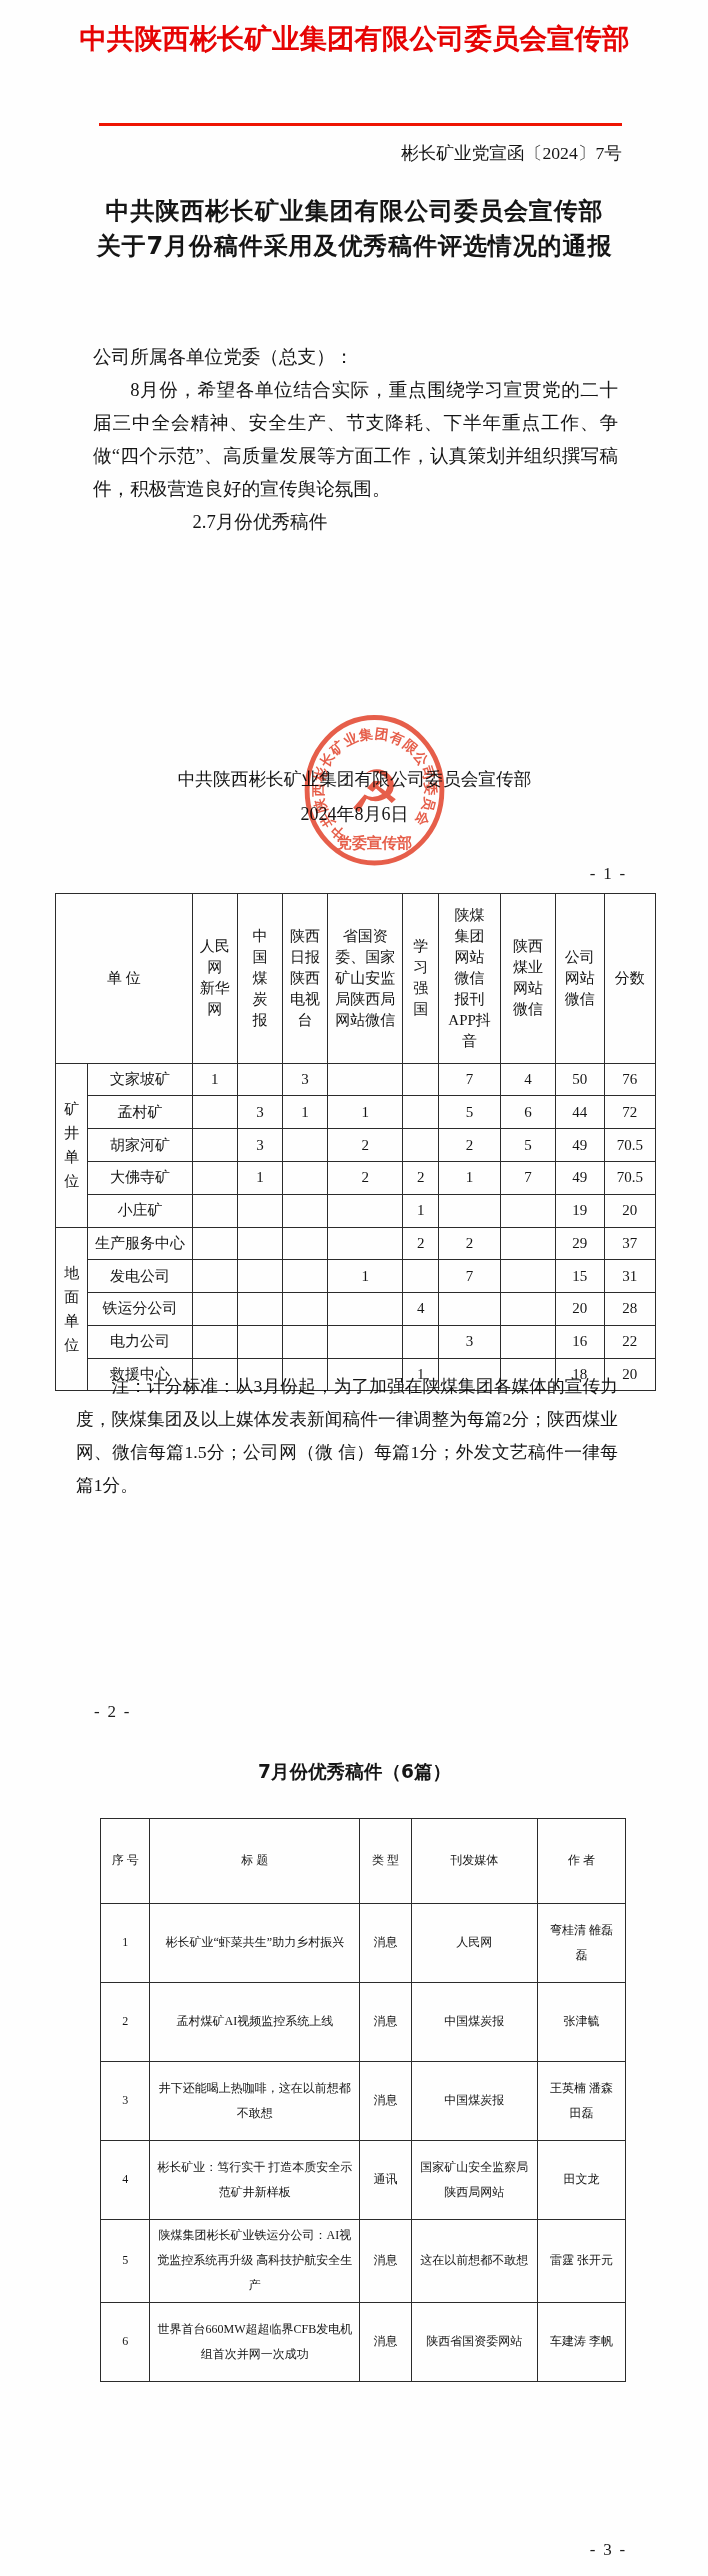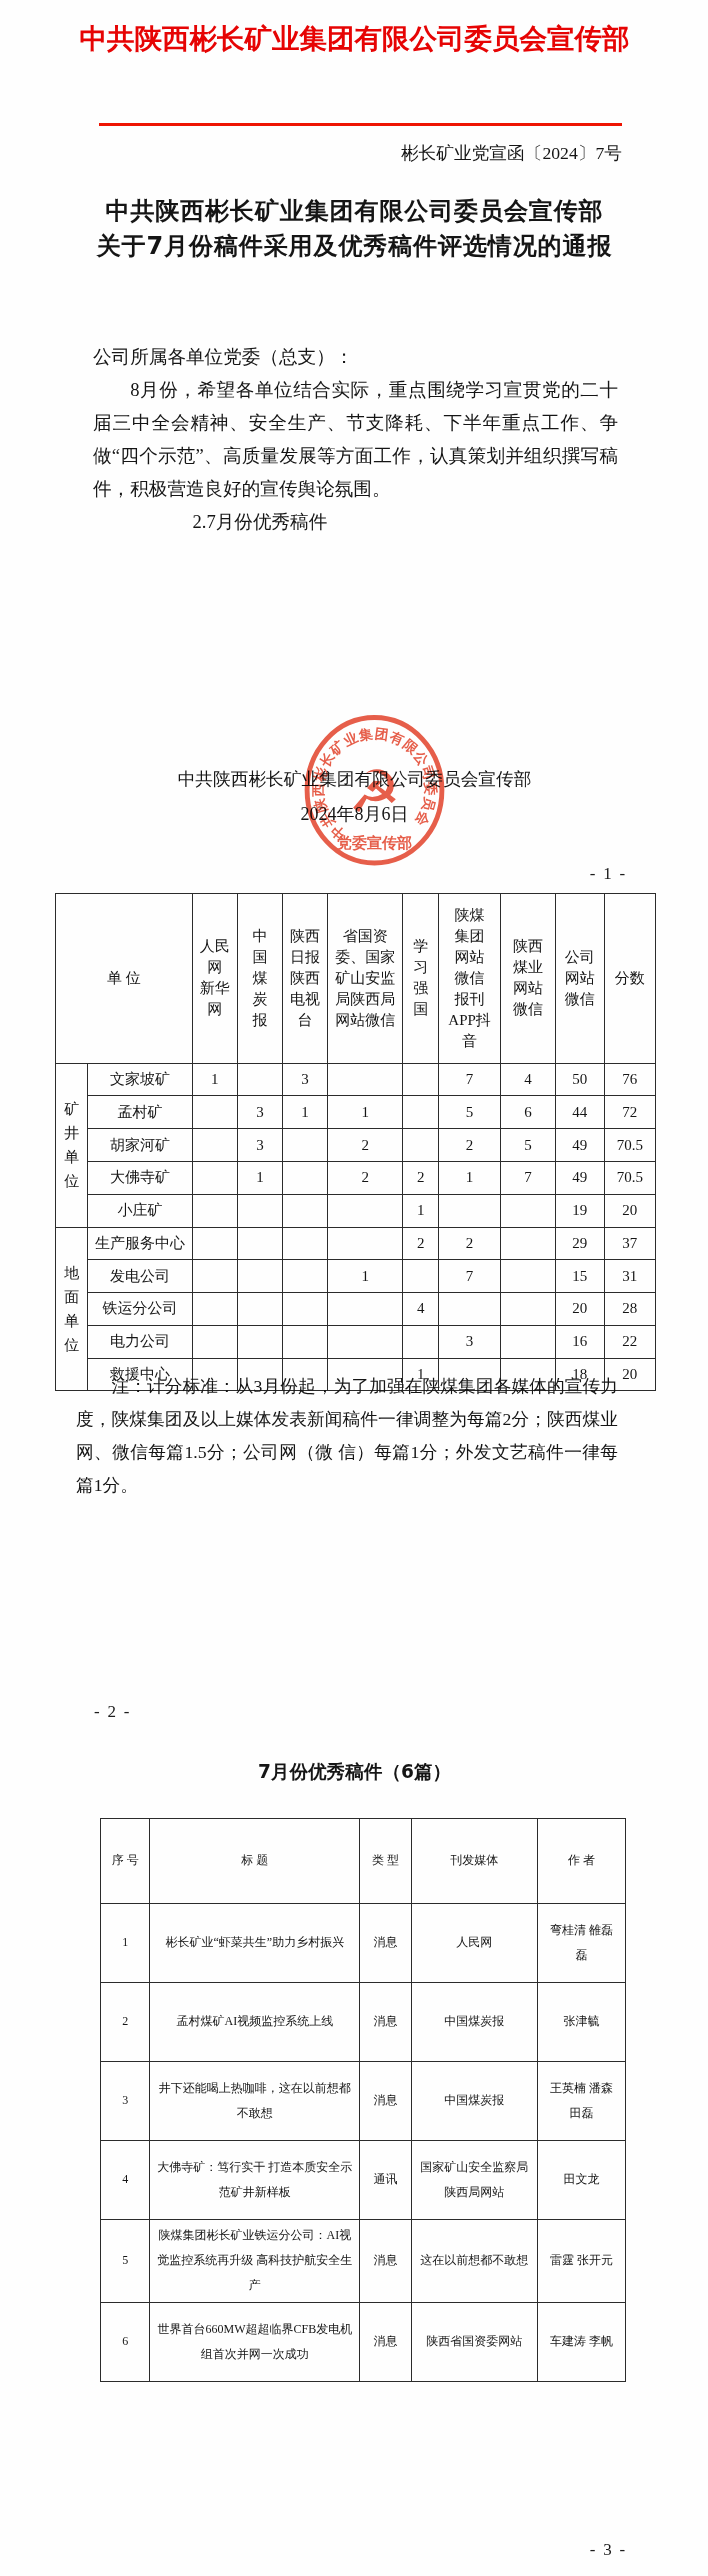--- a/index.html
+++ b/index.html
@@ -320,21 +320,21 @@
         </tr>
         <tr>
           <td>3</td>
           <td>井下还能喝上热咖啡，这在以前想都不敢想</td>
           <td>消息</td>
           <td>中国煤炭报</td>
           <td>王英楠 潘森 田磊</td>
         </tr>
         <tr>
           <td>4</td>
-          <td>大佛寺矿：笃行实干 打造本质安全示范矿井新样板</td>
+          <td>彬长矿业：笃行实干 打造本质安全示范矿井新样板</td>
           <td>通讯</td>
           <td>国家矿山安全监察局陕西局网站</td>
           <td>田文龙</td>
         </tr>
         <tr>
           <td>5</td>
           <td>陕煤集团彬长矿业铁运分公司：AI视觉监控系统再升级 高科技护航安全生产</td>
           <td>消息</td>
           <td>这在以前想都不敢想</td>
           <td>雷霆 张开元</td>

